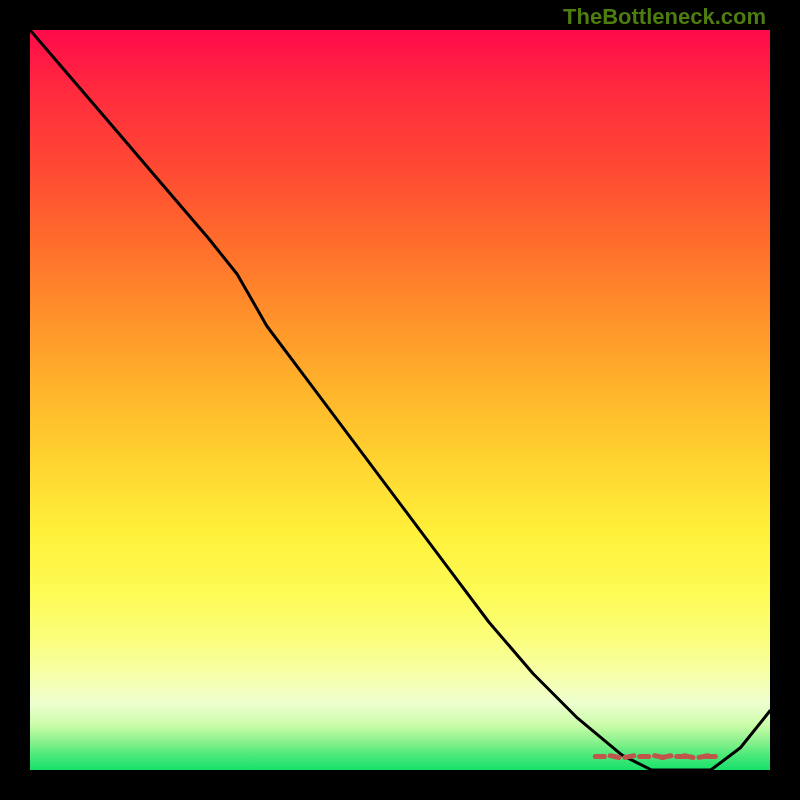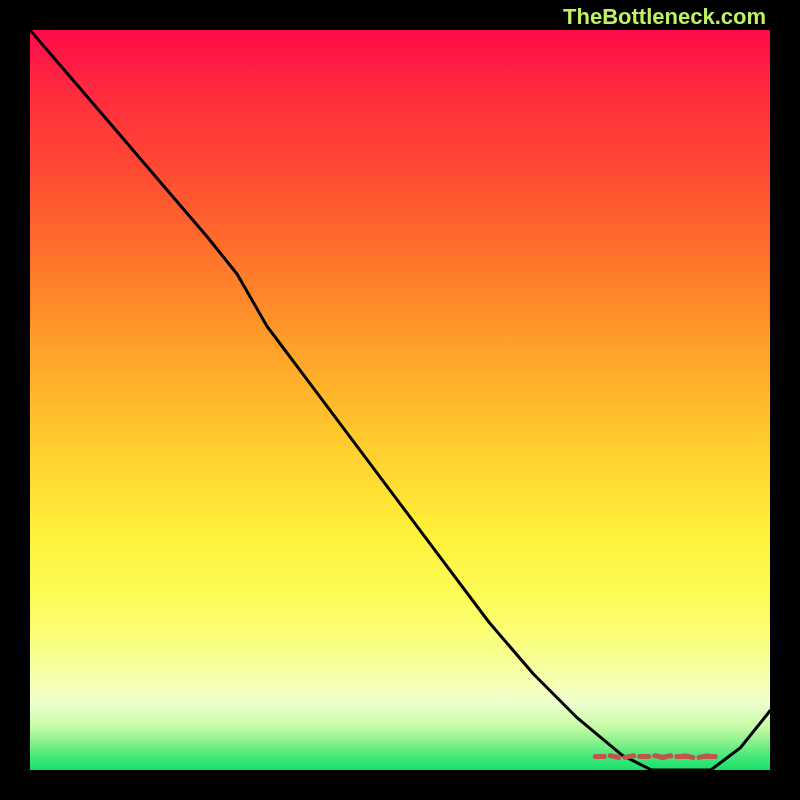--- a/index.html
+++ b/index.html
@@ -43,21 +43,21 @@
       #c9fca8 94%,
       #8ff28e 96%,
       #4be97a 98%,
       #18e06a 100%
     );
   }
   .watermark {
     position: absolute;
     top: 4px;
     right: 34px;
-    color: #bef264;
+    color: #4d7c0f;
     font-size: 22px;
     font-weight: 600;
     user-select: none;
     font-family: Arial, Helvetica, sans-serif;
   }
   svg.overlay {
     position: absolute;
     left: 0;
     top: 0;
     width: 740px;

